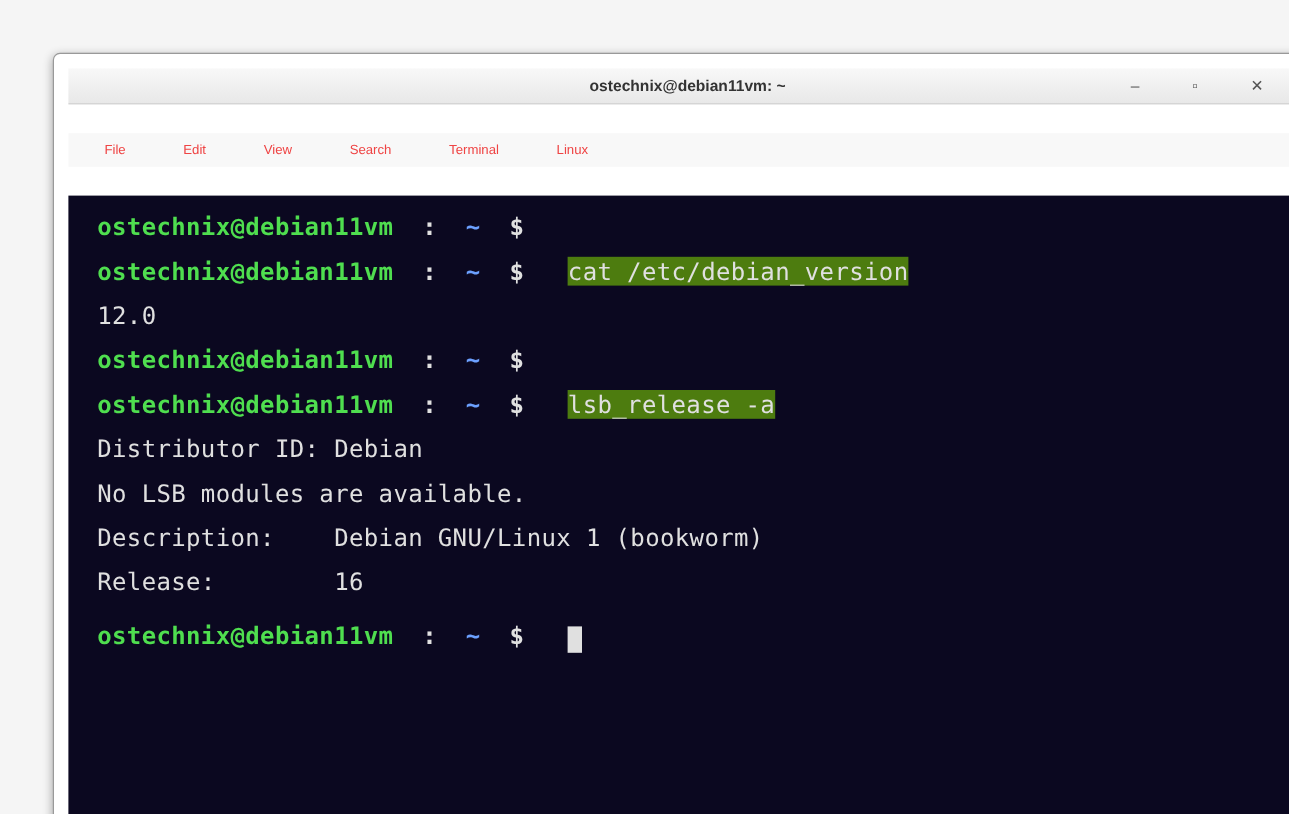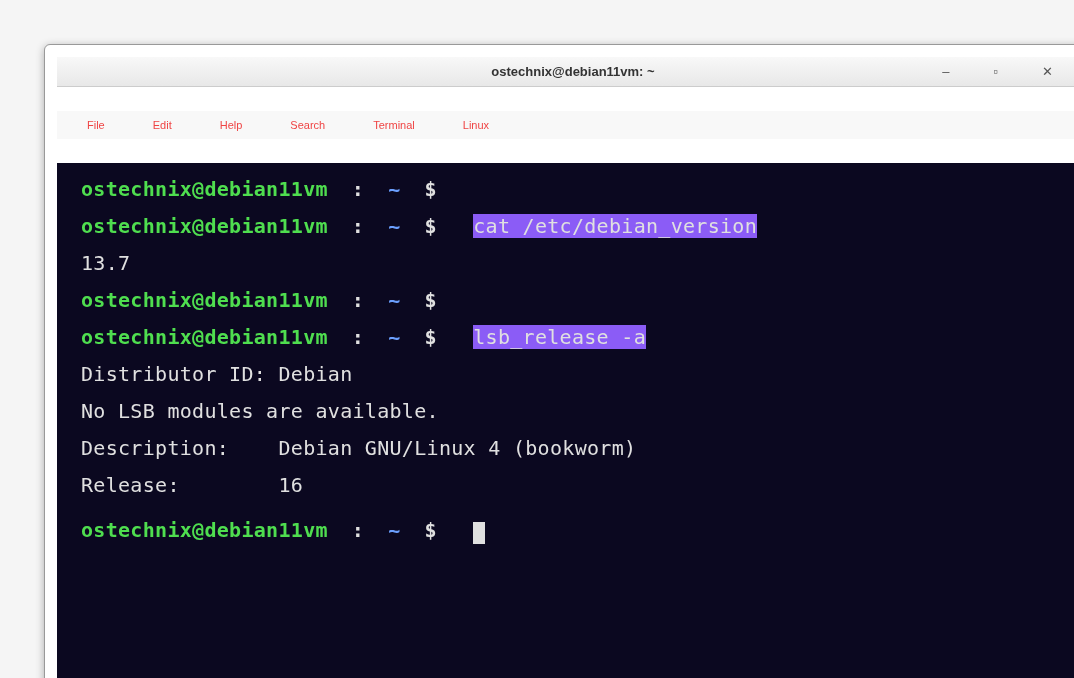--- a/index.html
+++ b/index.html
@@ -77,21 +77,21 @@
       color: #e0e0e0;
       overflow-y: auto;
       position: relative;
       letter-spacing: 0.3px;
     }
     .term-line { white-space: pre; }
     .prompt-user { color: #4fde4f; font-weight: bold; }
     .prompt-colon { color: #e0e0e0; font-weight: bold; }
     .prompt-path { color: #6ca0ff; font-weight: bold; }
     .prompt-dollar { color: #e0e0e0; font-weight: bold; }
-    .cmd-highlight { background: #8b5cf6; color: #e0e0e0; }
+    .cmd-highlight { background: #4d7c0f; color: #e0e0e0; }
     .output { color: #e0e0e0; }
     .cursor {
       display: inline-block;
       width: 12px;
       height: 22px;
       background: #e0e0e0;
       vertical-align: text-bottom;
       margin-bottom: -2px;
     }
     .terminal::-webkit-scrollbar { width: 12px; }
@@ -115,32 +115,32 @@
     <span class="titlebar-text">ostechnix@debian11vm: ~</span>
     <div class="win-controls">
       <span class="win-btn">–</span>
       <span class="win-btn">▫</span>
       <span class="win-btn">✕</span>
     </div>
   </div>
   <div class="menubar">
     <span class="menu-item">File</span>
     <span class="menu-item">Edit</span>
-    <span class="menu-item">Help</span>
+    <span class="menu-item">View</span>
     <span class="menu-item">Search</span>
     <span class="menu-item">Terminal</span>
     <span class="menu-item">Linux</span>
   </div>
   <div class="terminal" id="terminal-body">
   <div class="term-line"><span class="prompt-user">ostechnix@debian11vm</span><span class="prompt-colon">:</span><span class="prompt-path">~</span><span class="prompt-dollar">$ </span></div>
       <div class="term-line"><span class="prompt-user">ostechnix@debian11vm</span><span class="prompt-colon">:</span><span class="prompt-path">~</span><span class="prompt-dollar">$ </span><span class="cmd-highlight">cat /etc/debian_version</span></div>
-      <div class="term-line"><span class="output">13.7</span></div>
+      <div class="term-line"><span class="output">12.0</span></div>
       <div class="term-line"><span class="prompt-user">ostechnix@debian11vm</span><span class="prompt-colon">:</span><span class="prompt-path">~</span><span class="prompt-dollar">$ </span></div>
       <div class="term-line"><span class="prompt-user">ostechnix@debian11vm</span><span class="prompt-colon">:</span><span class="prompt-path">~</span><span class="prompt-dollar">$ </span><span class="cmd-highlight">lsb_release -a</span></div>
       <div class="term-line"><span class="output">Distributor ID: Debian</span></div>
       <div class="term-line"><span class="output">No LSB modules are available.</span></div>
-      <div class="term-line"><span class="output">Description:    Debian GNU/Linux 4 (bookworm)</span></div>
+      <div class="term-line"><span class="output">Description:    Debian GNU/Linux 1 (bookworm)</span></div>
       <div class="term-line"><span class="output">Release:        16</span></div>
       <div class="term-line"><span class="prompt-user">ostechnix@debian11vm</span><span class="prompt-colon">:</span><span class="prompt-path">~</span><span class="prompt-dollar">$ </span><span class="cursor"></span></div>
     </div>
 </div>
 
 <div class="fake-scrollbar"></div>
 
 </body></html>

